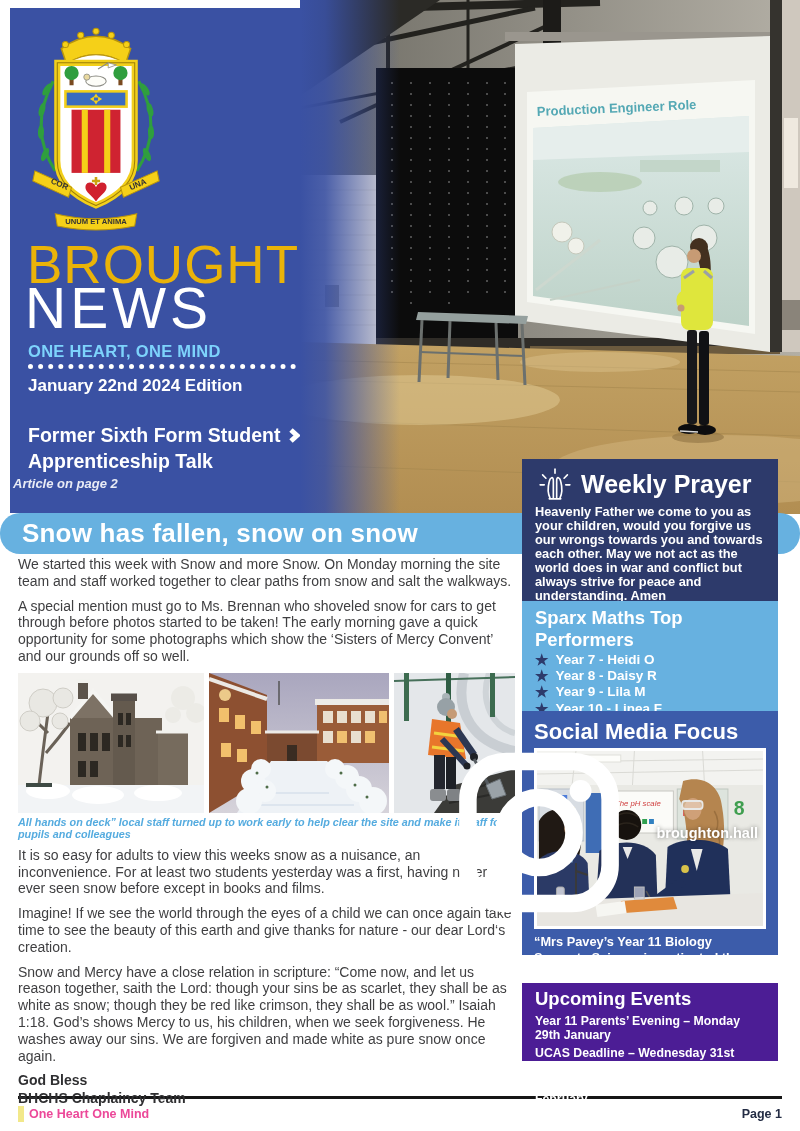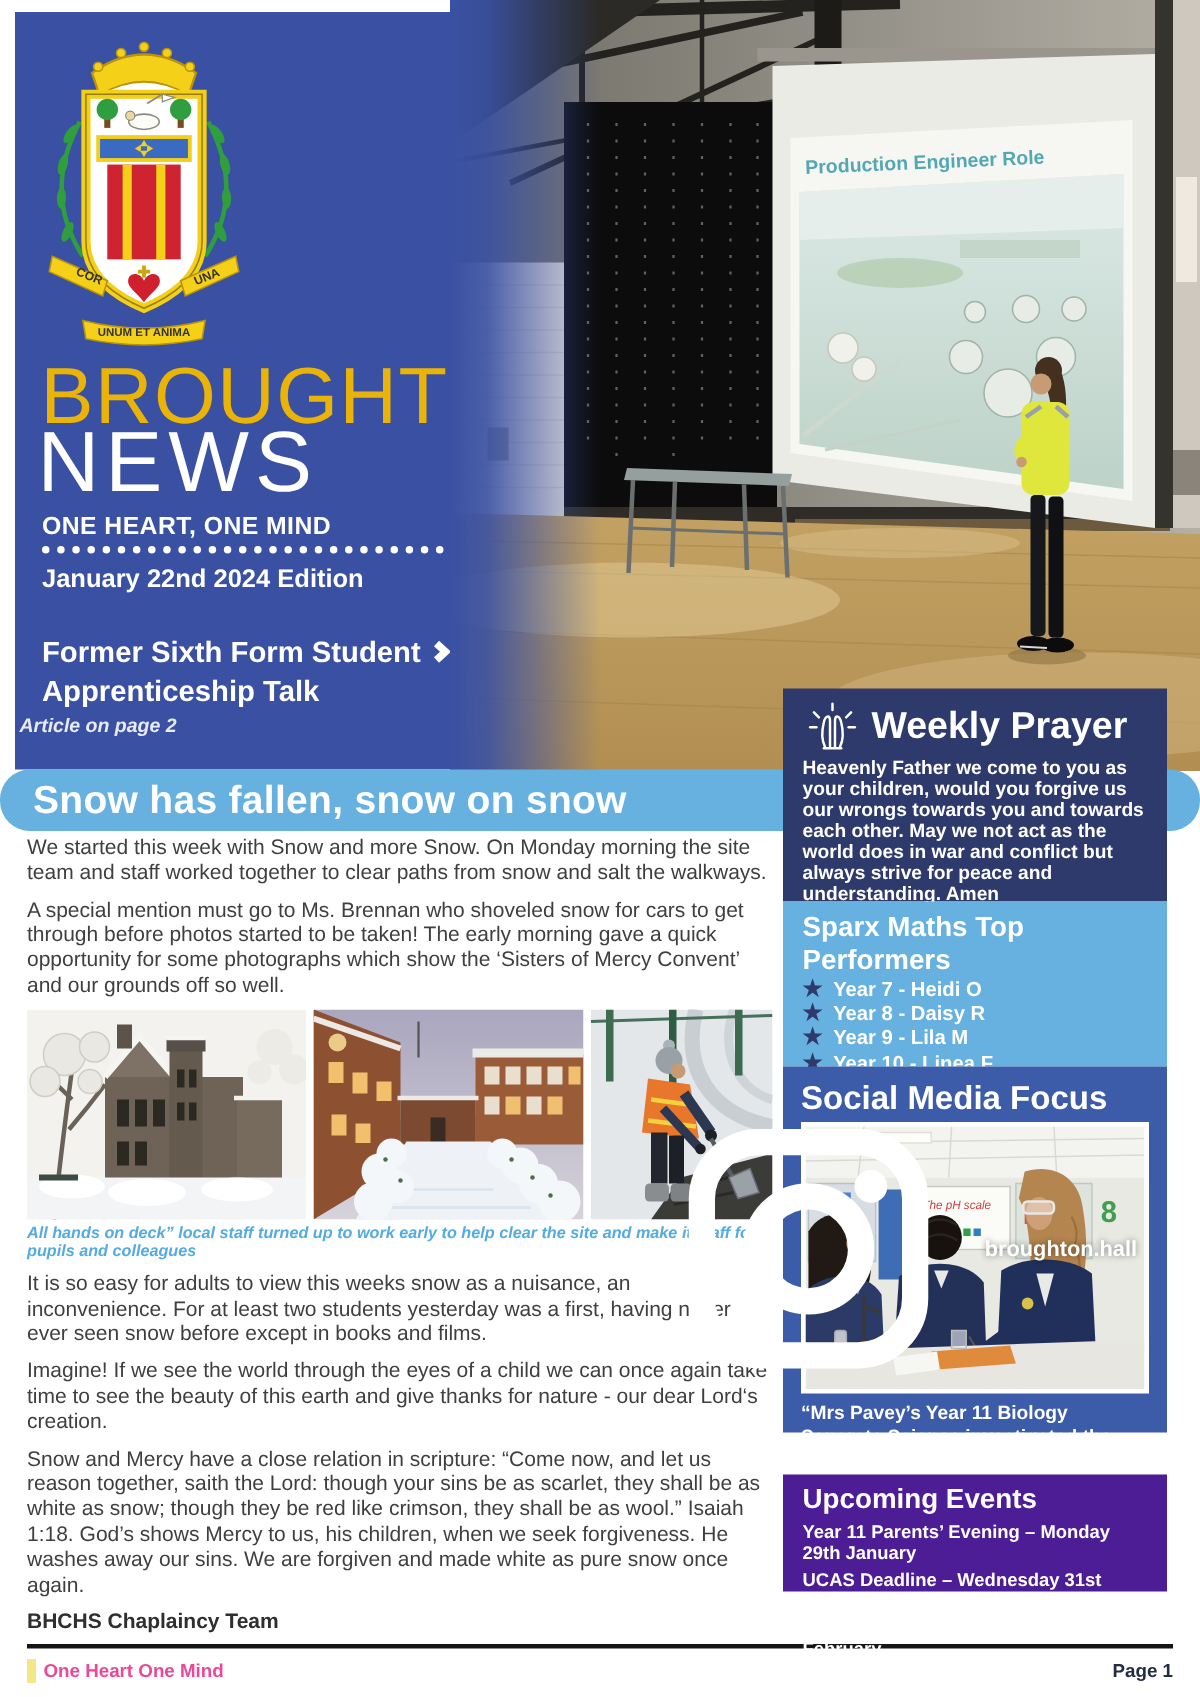--- a/index.html
+++ b/index.html
@@ -4,21 +4,21 @@
 <style>
   * { margin:0; padding:0; box-sizing:border-box; }
   body { background:#ffffff; font-family:"Liberation Sans", sans-serif; }
   .page { position:relative; width:800px; height:1131px; background:#fff; overflow:hidden; }
 
   
   .masthead { position:absolute; left:10px; top:8px; width:330px; height:505px; background:#3a51a3; z-index:1; }
   .crest { position:absolute; left:14px; top:10px; width:144px; height:214px; }
   .m-title { position:absolute; left:17px; top:226px; color:#eab308; font-size:53px; font-weight:400; letter-spacing:1px; }
   .m-news  { position:absolute; left:15px; top:267px; color:#ffffff; font-size:57px; font-weight:400; letter-spacing:4px; }
-  .m-tag   { position:absolute; left:18px; top:334px; color:#ffffff; font-size:16.5px; font-weight:700; letter-spacing:.3px; }
+  .m-tag   { position:absolute; left:18px; top:334px; color:#7dd3fc; font-size:16.5px; font-weight:700; letter-spacing:.3px; }
   .m-dots  { position:absolute; left:18px; top:356px; width:278px; border-top:5px dotted #ffffff; }
   .m-edition { position:absolute; left:18px; top:368px; color:#fff; font-size:17px; font-weight:600; }
   .m-feature { position:absolute; left:18px; top:415px; color:#fff; font-size:19.5px; font-weight:700; line-height:1.3; }
   .m-feature .chev { display:inline-block; vertical-align:-1px; margin-left:8px; }
   .m-note { position:absolute; left:3px; top:468px; color:#e8ebf5; font-size:13px; font-style:italic; font-weight:600; }
 
   
   .hero { position:absolute; left:300px; top:0; width:500px; height:514px; z-index:2; }
   .hero svg { display:block; width:100%; height:100%; }
   .hero::after { content:""; position:absolute; inset:0;
@@ -413,20 +413,21 @@
           <rect x="52" y="84" width="10" height="32" fill="#1d2026"></rect>
         <rect x="36" y="116" width="16" height="12" rx="3" fill="#8a8d90"></rect>
           <rect x="53" y="116" width="14" height="12" rx="3" fill="#7f8285"></rect>
       </svg>
     </div>
     <div class="caption">All hands on deck”  local staff turned up to work early to help clear the site and make it staff for pupils and colleagues</div>
 
     <p>It is so easy for adults to view this weeks snow as a nuisance, an inconvenience. For at least two students yesterday was a first, having never ever seen snow before except in books and films.</p>
     <p>Imagine! If we see the world through the eyes of a child  we can once again take time to see the beauty of this earth and give thanks for nature - our dear Lord‘s creation.</p>
     <p>Snow and Mercy have a close relation in scripture: “Come now, and let us reason together, saith the Lord: though your sins be as scarlet, they shall be as white as snow; though they be red like crimson, they shall be as wool.” Isaiah 1:18. God’s shows Mercy to us, his children, when we seek forgiveness. He washes away our sins. We are forgiven and made white as pure snow once again.</p>
+    <div class="signoff">God Bless</div>
     <div class="signoff">BHCHS Chaplaincy Team</div>
   </div>
 
   <div class="panel p-prayer">
     <div class="prayer-head">
       <svg width="40" height="38" viewBox="0 0 48 46">
         <g stroke="#fff" stroke-width="2" fill="none" stroke-linecap="round">
           <path d="M22,40 V19 C22,13 18,15 17,20 C15,28 15,34 18,40"></path>
           <path d="M26,40 V19 C26,13 30,15 31,20 C33,28 33,34 30,40"></path>
           <path d="M17,41 H31"></path>

